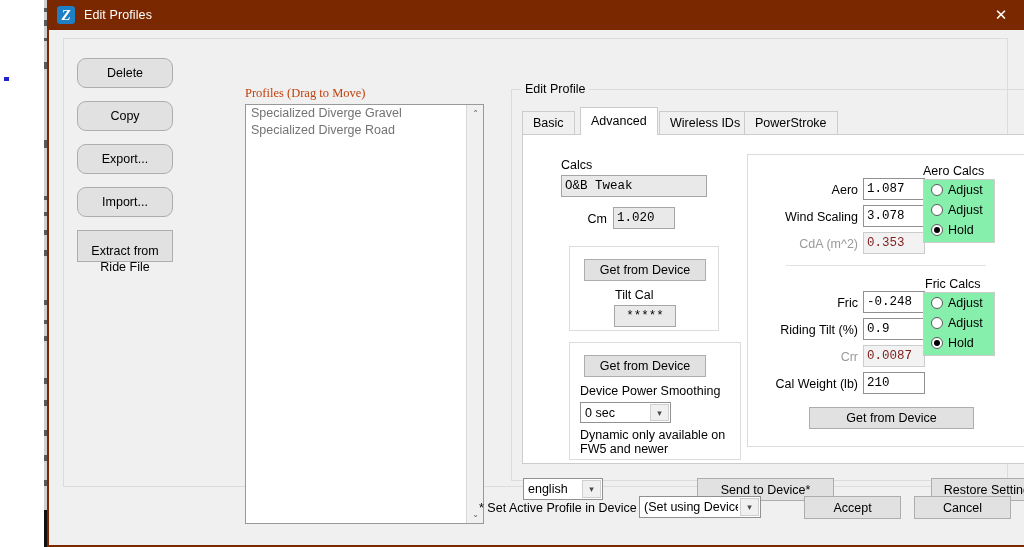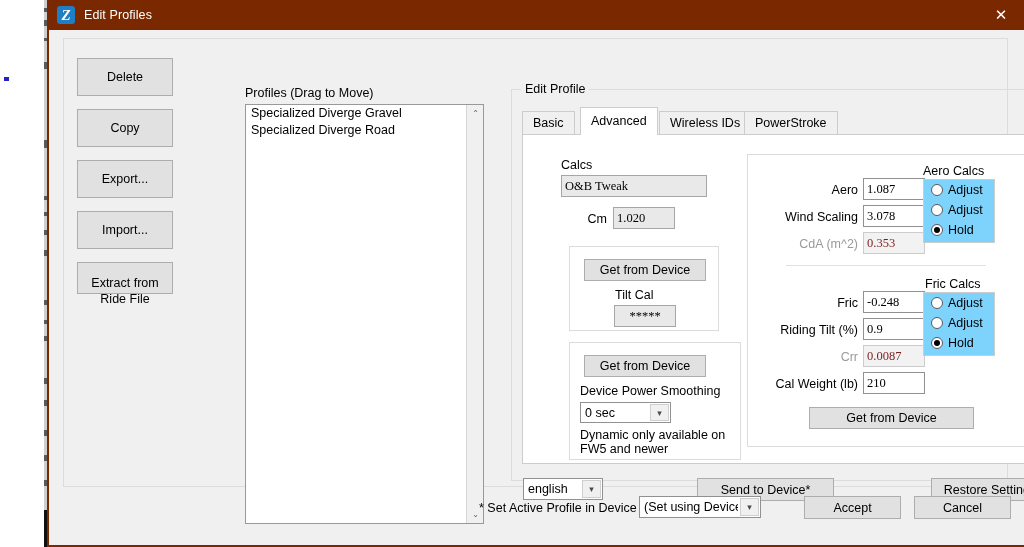--- a/index.html
+++ b/index.html
@@ -119,49 +119,50 @@
     background: #e1e1e1;
     border: 1px solid #adadad;
     color: #000000;
     font-family: "Liberation Sans", sans-serif;
     font-size: 12.5px;
     text-align: center;
     box-sizing: border-box;
     cursor: pointer;
     padding: 0;
   }
-  .btn.h1 { height: 38px; line-height: 21px; }
+  .btn.h1 { height: 30px; line-height: 21px; border-radius: 9px; }
   .btn.h2 { height: 32px; line-height: 16px; padding-top: 12px; }
   .btn-sp { height: 13px; }
   .btn-sp-lg { height: 13px; }
 
   
   .profiles-label {
     position: absolute;
     left: 181px; top: 47px;
     font-size: 12.5px;
-    color: #000000;
-    white-space: nowrap;
+    color: #c2410c;
+    white-space: nowrap;
+    font-family: Liberation Serif, serif;
   }
   .listbox {
     position: absolute;
     left: 181px; top: 65px;
     width: 239px; height: 420px;
     background: #ffffff;
     border: 1px solid #999999;
     box-sizing: border-box;
     overflow: hidden;
   }
   .list-items { position: absolute; left:0; top:0; right:18px; }
   .list-item {
     height: 17px;
     line-height: 17px;
     padding-left: 5px;
     font-size: 12.5px;
-    color: #000000;
+    color: #737373;
     white-space: nowrap;
     cursor: default;
   }
   .list-item.sel { background: #0078d7; color: #ffffff; }
 
   .vscroll {
     position: absolute;
     right: 0; top: 0;
     width: 17px; height: 100%;
     background: #f0f0f0;
@@ -249,21 +250,21 @@
     white-space: nowrap;
   }
   .lbl.dim { color: #9a9a9a; }
   .lbl.right { text-align: right; }
 
   .tbox {
     position: absolute;
     background: #ffffff;
     border: 1px solid #919191;
     box-sizing: border-box;
-    font-family: Liberation Serif, serif;
+    font-family: Liberation Mono, monospace;
     font-size: 12.5px;
     color: #000;
     padding: 0 3px;
     height: 22px;
     line-height: 20px;
     outline: none;
   }
   .tbox.readonly { background: #e9e9e9; border-color: #a6a6a6; }
   .tbox.disabled { background: #f2f2f2; border-color: #cccccc; color: #7f1d1d; }
   .tbox.center { text-align: center; }
@@ -315,21 +316,21 @@
     font-size: 9px;
     display: flex; align-items: center; justify-content: center;
     font-family: "DejaVu Sans", sans-serif;
   }
 
   
   .radiogroup {
     position: absolute;
     border: 1px solid #cccccc;
     box-sizing: border-box;
-    background: #7dd3fc;
+    background: #86efac;
   }
   .radio-row {
     position: relative;
     height: 20px;
     display: flex;
     align-items: center;
     padding-left: 7px;
     cursor: pointer;
   }
   .radio-mark {

